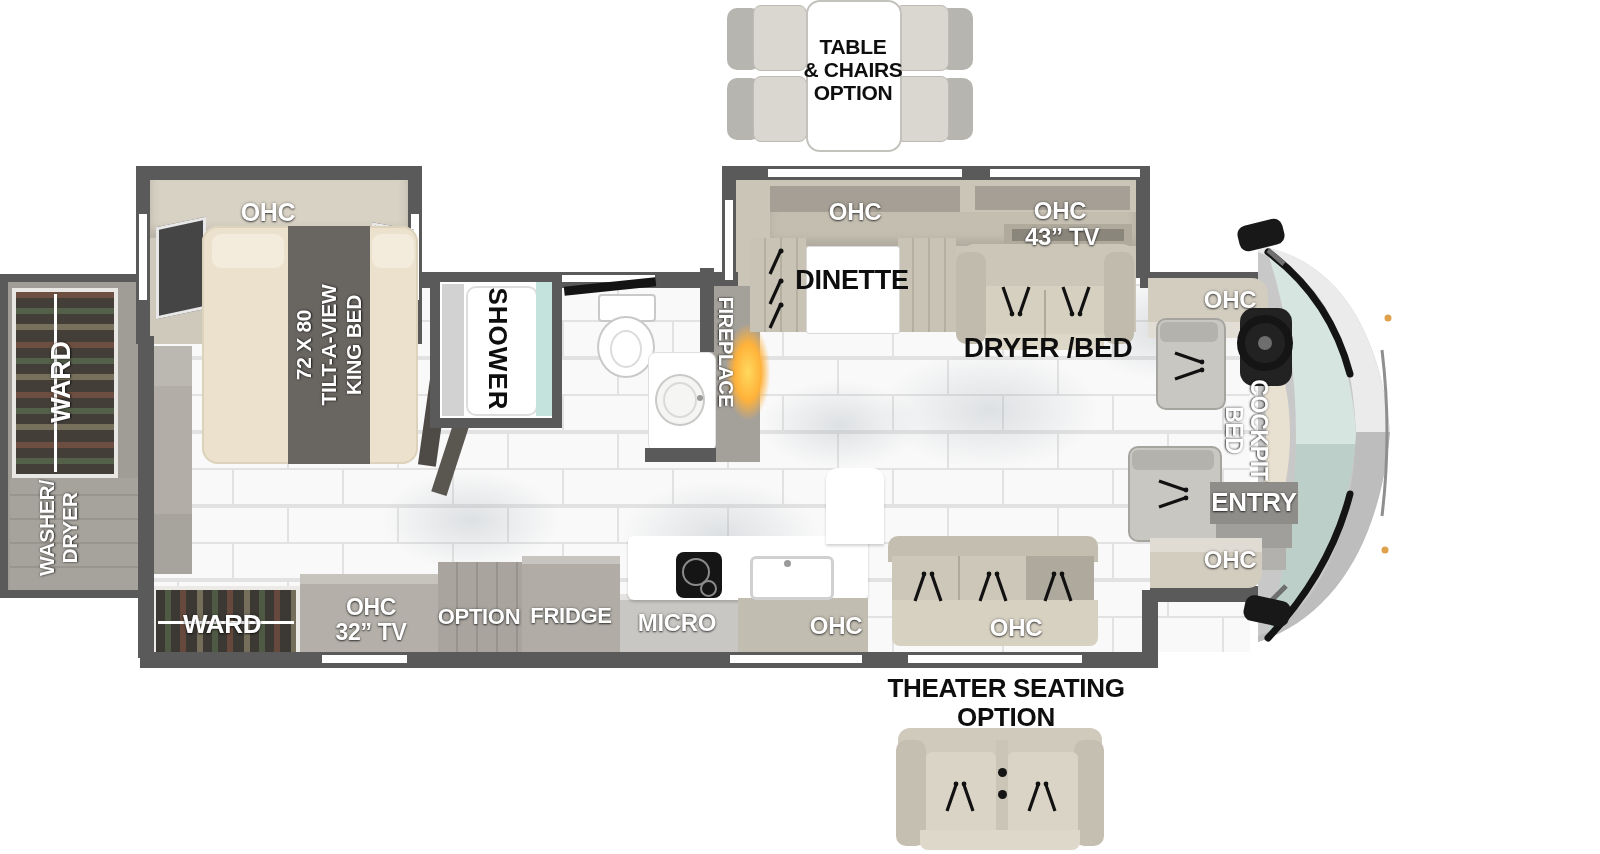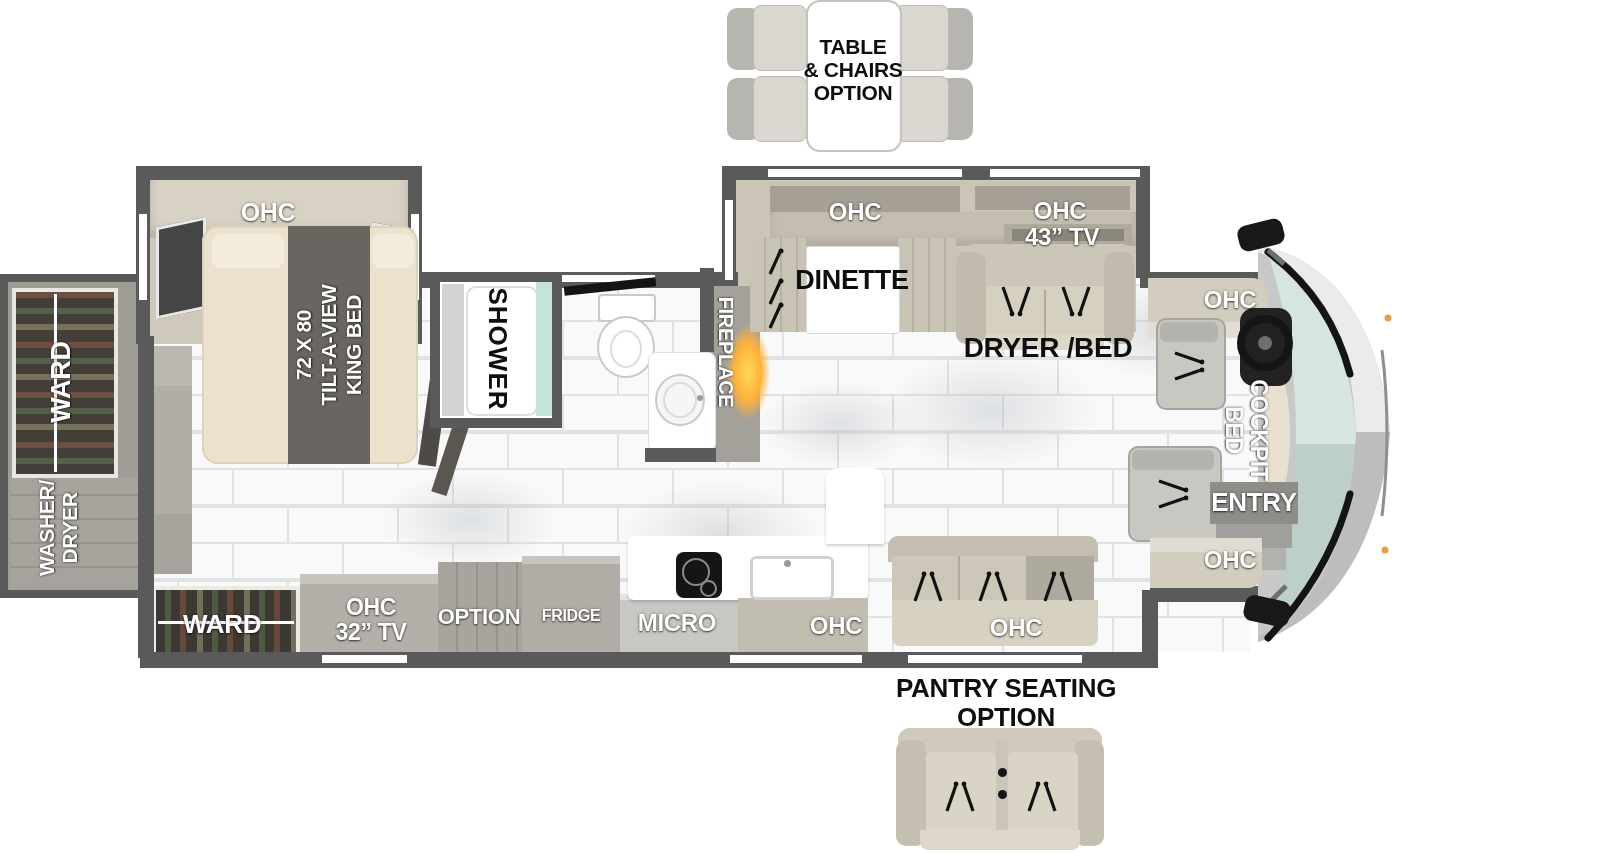--- a/index.html
+++ b/index.html
@@ -237,21 +237,21 @@
        background:repeating-linear-gradient(90deg,#3c3833 0 9px,#4f5a44 9px 15px,#3c3833 15px 24px,#66493c 24px 30px,#3c3833 30px 41px,#756e5b 41px 47px);"></div>
   <div class="a" style="left:158px;top:621px;width:136px;height:3px;background:#fff;z-index:4;"></div>
   <div class="lbl wt" style="left:222px;top:624px;font-size:26px;">WARD</div>
   <div class="cab" style="left:300px;top:574px;width:138px;height:80px;box-shadow:inset 0 10px 0 rgba(255,255,255,.25);z-index:3;"></div>
   <div class="lbl wt" style="left:371px;top:620px;font-size:23px;">OHC
 32” TV</div>
   <div class="cab" style="left:438px;top:562px;width:84px;height:92px;background:#a9a59e;
        background-image:repeating-linear-gradient(90deg,rgba(80,76,70,0) 0 18px,rgba(80,76,70,.2) 18px 20px);z-index:3;"></div>
   <div class="lbl wt" style="left:479px;top:617px;font-size:22px;">OPTION</div>
   <div class="cab" style="left:522px;top:556px;width:98px;height:98px;background:#b1ada6;box-shadow:inset 0 8px 0 rgba(255,255,255,.3);z-index:3;"></div>
-  <div class="lbl wt" style="left:571px;top:616px;font-size:16px;">FRIDGE</div>
+  <div class="lbl wt" style="left:571px;top:616px;font-size:22px;">FRIDGE</div>
   <div class="a" style="left:620px;top:594px;width:118px;height:60px;background:#c9c7c3;box-shadow:inset 0 6px 0 rgba(255,255,255,.5);z-index:3;"></div>
   <div class="lbl wt" style="left:677px;top:623px;font-size:24px;">MICRO</div>
   <div class="a" style="left:628px;top:536px;width:240px;height:64px;background:#ffffff;border-radius:6px;box-shadow:0 2px 3px rgba(0,0,0,.18);z-index:3;"></div>
   <div class="a" style="left:826px;top:468px;width:58px;height:76px;background:#ffffff;border-radius:12px 12px 0 0;box-shadow:0 2px 3px rgba(0,0,0,.18);z-index:3;"></div>
   <div class="a" style="left:676px;top:552px;width:46px;height:46px;background:#151515;border-radius:8px;z-index:4;"></div>
   <div class="a" style="left:682px;top:558px;width:24px;height:24px;border:2px solid #8a8a8a;border-radius:50%;z-index:5;"></div>
   <div class="a" style="left:700px;top:580px;width:13px;height:13px;border:2px solid #8a8a8a;border-radius:50%;z-index:5;"></div>
   <div class="a" style="left:750px;top:556px;width:78px;height:38px;background:#fff;border:3px solid #d0d0d0;border-radius:6px;z-index:4;"></div>
   <div class="a" style="left:784px;top:560px;width:7px;height:7px;background:#9a9a9a;border-radius:50%;z-index:5;"></div>
   <div class="a" style="left:738px;top:598px;width:130px;height:54px;background:#c2bdb1;z-index:3;"></div>
@@ -274,21 +274,21 @@
         <circle cx="22" cy="5" r="2.4" fill="#111"></circle>
       </svg></div>
   <div class="ric" style="left:1058px;top:586px;z-index:7;"><svg width="36" height="34" viewBox="0 0 36 34">
         <line x1="5" y1="32" x2="14" y2="6" stroke="#111" stroke-width="3.2"></line>
         <line x1="31" y1="32" x2="22" y2="6" stroke="#111" stroke-width="3.2"></line>
         <circle cx="14" cy="5" r="2.4" fill="#111"></circle>
         <circle cx="22" cy="5" r="2.4" fill="#111"></circle>
       </svg></div>
   <div class="lbl wt" style="left:1016px;top:628px;font-size:24px;">OHC</div>
 
-  <div class="lbl bt" style="left:1006px;top:703px;font-size:26px;">PANTRY SEATING
+  <div class="lbl bt" style="left:1006px;top:703px;font-size:26px;">THEATER SEATING
 OPTION</div>
   <div class="a" style="left:898px;top:728px;width:204px;height:34px;background:#cfcabc;border-radius:12px 12px 0 0;z-index:3;"></div>
   <div class="a" style="left:896px;top:740px;width:30px;height:106px;background:#c5bfb1;border-radius:10px;z-index:3;"></div>
   <div class="a" style="left:1074px;top:740px;width:30px;height:106px;background:#c5bfb1;border-radius:10px;z-index:3;"></div>
   <div class="a" style="left:926px;top:752px;width:70px;height:84px;background:#dad4c6;border-radius:6px;z-index:3;"></div>
   <div class="a" style="left:1008px;top:752px;width:70px;height:84px;background:#dad4c6;border-radius:6px;z-index:3;"></div>
   <div class="a" style="left:996px;top:740px;width:12px;height:98px;background:#cbc5b7;z-index:3;"></div>
   <div class="a" style="left:998px;top:768px;width:9px;height:9px;background:#151515;border-radius:50%;z-index:4;"></div>
   <div class="a" style="left:998px;top:790px;width:9px;height:9px;background:#151515;border-radius:50%;z-index:4;"></div>
   <div class="a" style="left:920px;top:830px;width:160px;height:20px;background:#ded8ca;border-radius:0 0 8px 8px;z-index:3;"></div>

